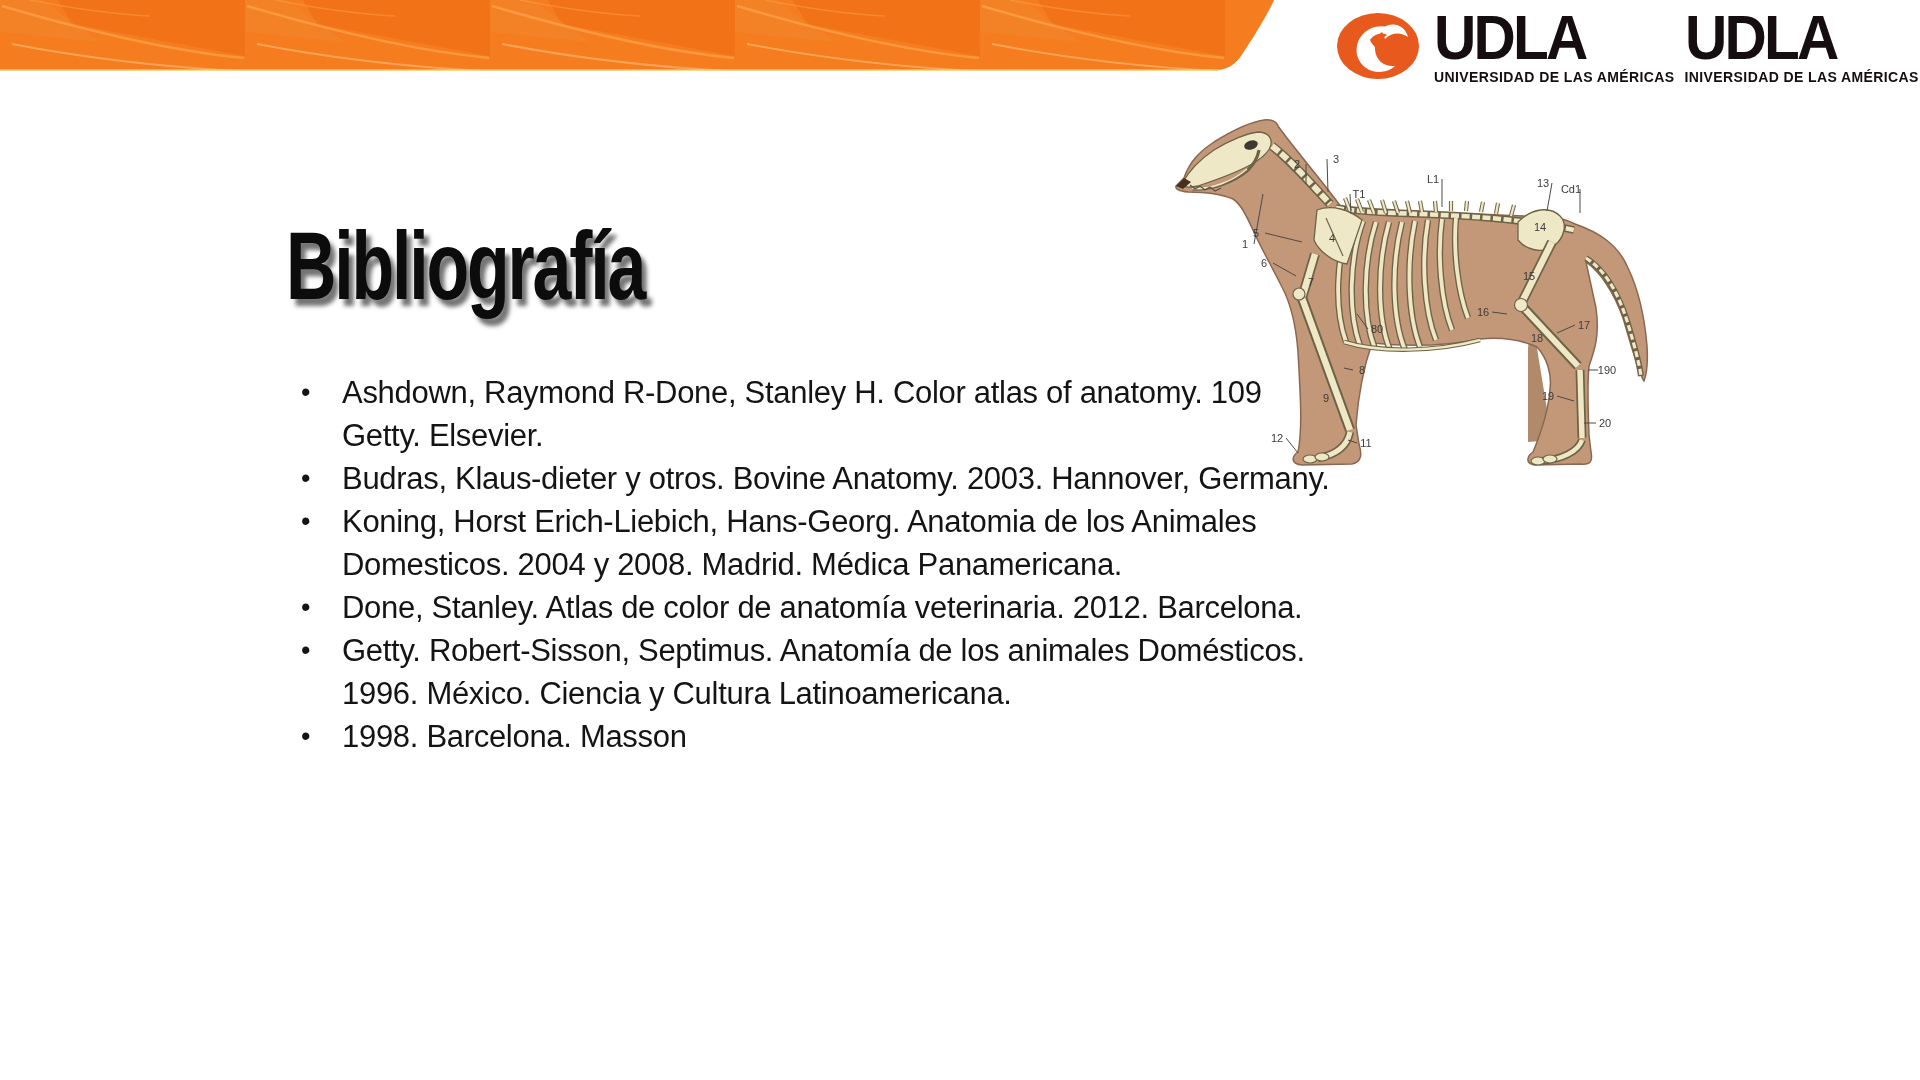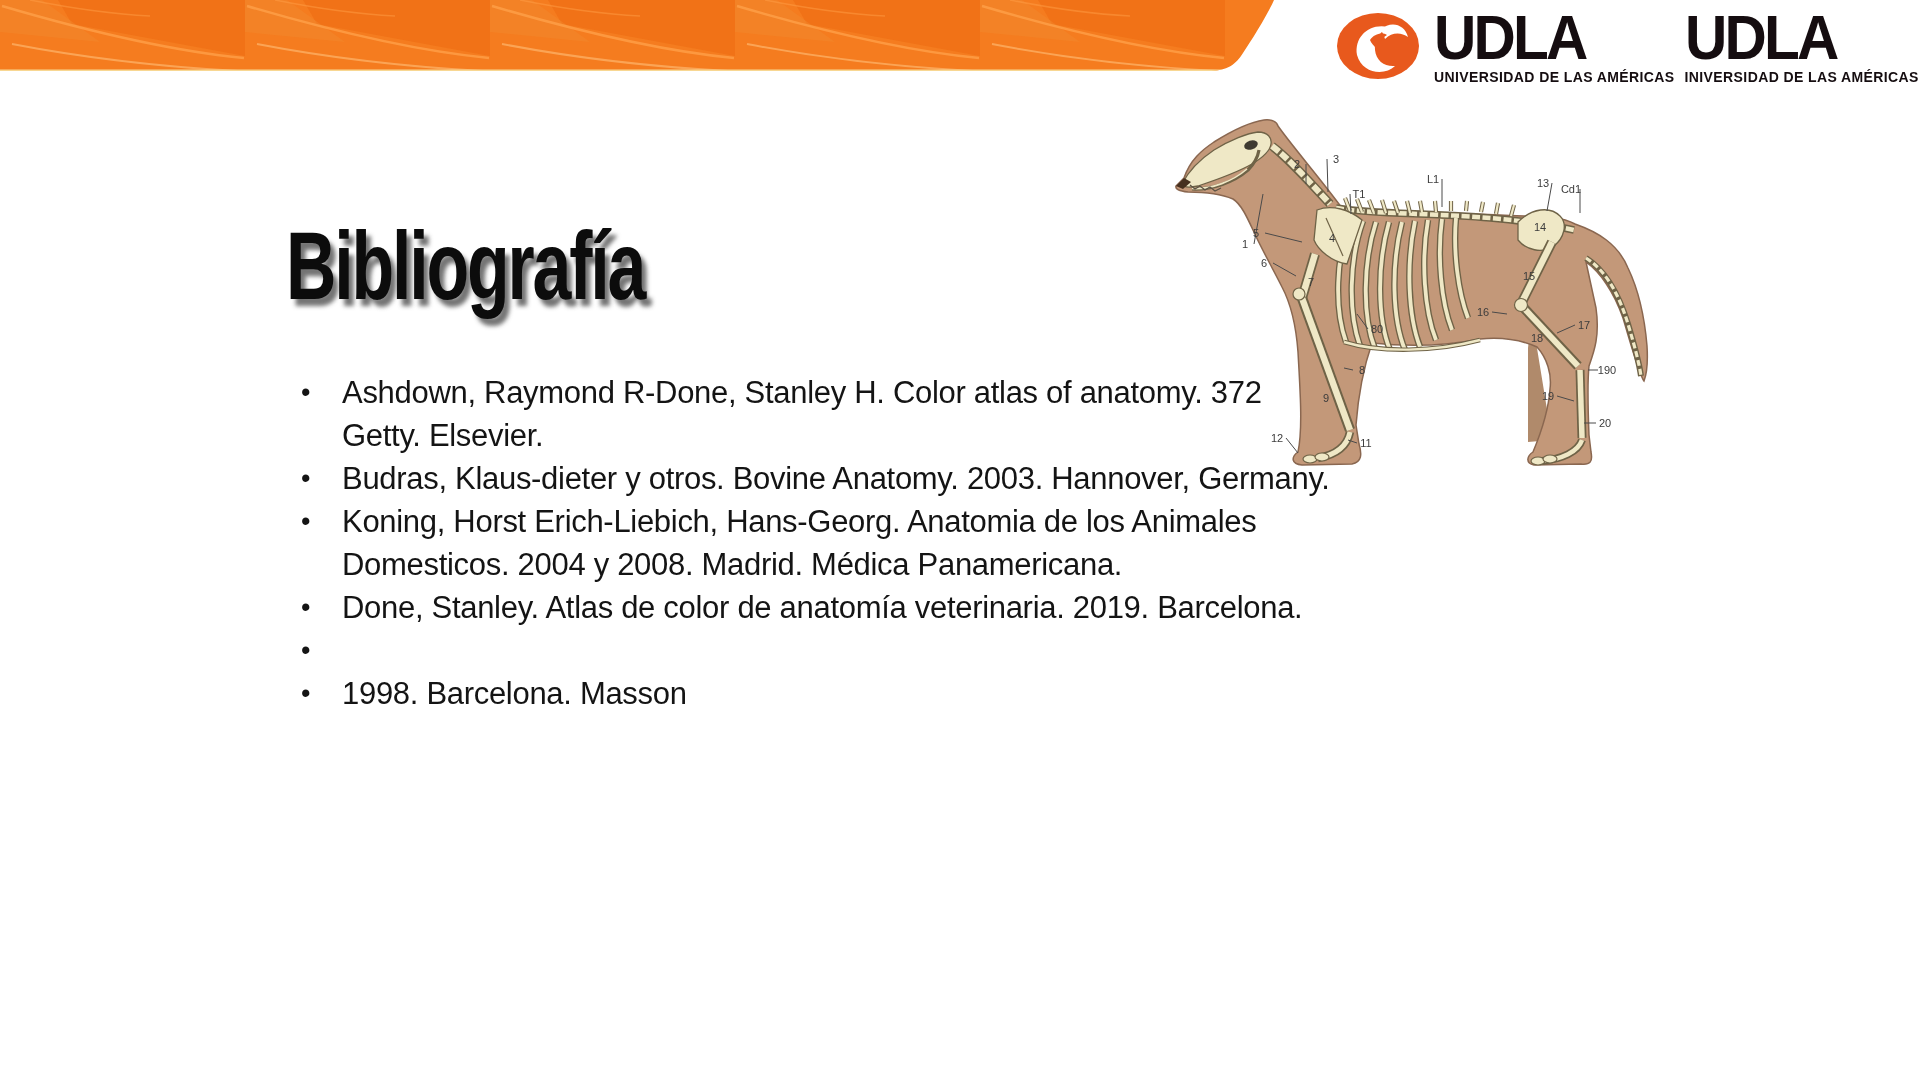--- a/index.html
+++ b/index.html
@@ -85,45 +85,49 @@
       <div class="logo-tag">INIVERSIDAD DE LAS AMÉRICAS</div>
     </div>
   </div>
 
   <h1 class="title">Bibliografía</h1>
 
   <div class="bib">
       <div class="bib-item">
         <span class="bib-bullet">•</span>
         <div class="bib-lines">
-          <div>Ashdown, Raymond R-Done, Stanley H. Color atlas of anatomy. 372</div>
+          <div>Ashdown, Raymond R-Done, Stanley H. Color atlas of anatomy. 109</div>
           <div>Getty. Elsevier.</div>
         </div>
       </div>
       <div class="bib-item">
         <span class="bib-bullet">•</span>
         <div class="bib-lines">
           <div>Budras, Klaus-dieter y otros. Bovine Anatomy. 2003. Hannover, Germany.</div>
         </div>
       </div>
       <div class="bib-item">
         <span class="bib-bullet">•</span>
         <div class="bib-lines">
           <div>Koning, Horst Erich-Liebich, Hans-Georg. Anatomia de los Animales</div>
           <div>Domesticos. 2004 y 2008. Madrid. Médica Panamericana.</div>
         </div>
       </div>
       <div class="bib-item">
         <span class="bib-bullet">•</span>
         <div class="bib-lines">
-          <div>Done, Stanley. Atlas de color de anatomía veterinaria. 2019. Barcelona.</div>
-        </div>
-      </div>
-      <div class="bib-item">
-        <span class="bib-bullet">•</span>
+          <div>Done, Stanley. Atlas de color de anatomía veterinaria. 2012. Barcelona.</div>
+        </div>
+      </div>
+      <div class="bib-item">
+        <span class="bib-bullet">•</span>
+        <div class="bib-lines">
+          <div>Getty. Robert-Sisson, Septimus. Anatomía de los animales Domésticos.</div>
+          <div>1996. México. Ciencia y Cultura Latinoamericana.</div>
+        </div>
       </div>
       <div class="bib-item">
         <span class="bib-bullet">•</span>
         <div class="bib-lines">
           <div>1998. Barcelona. Masson</div>
         </div>
       </div>
     </div>
 
   <svg class="figure" width="520" height="390" viewBox="0 0 520 390">

